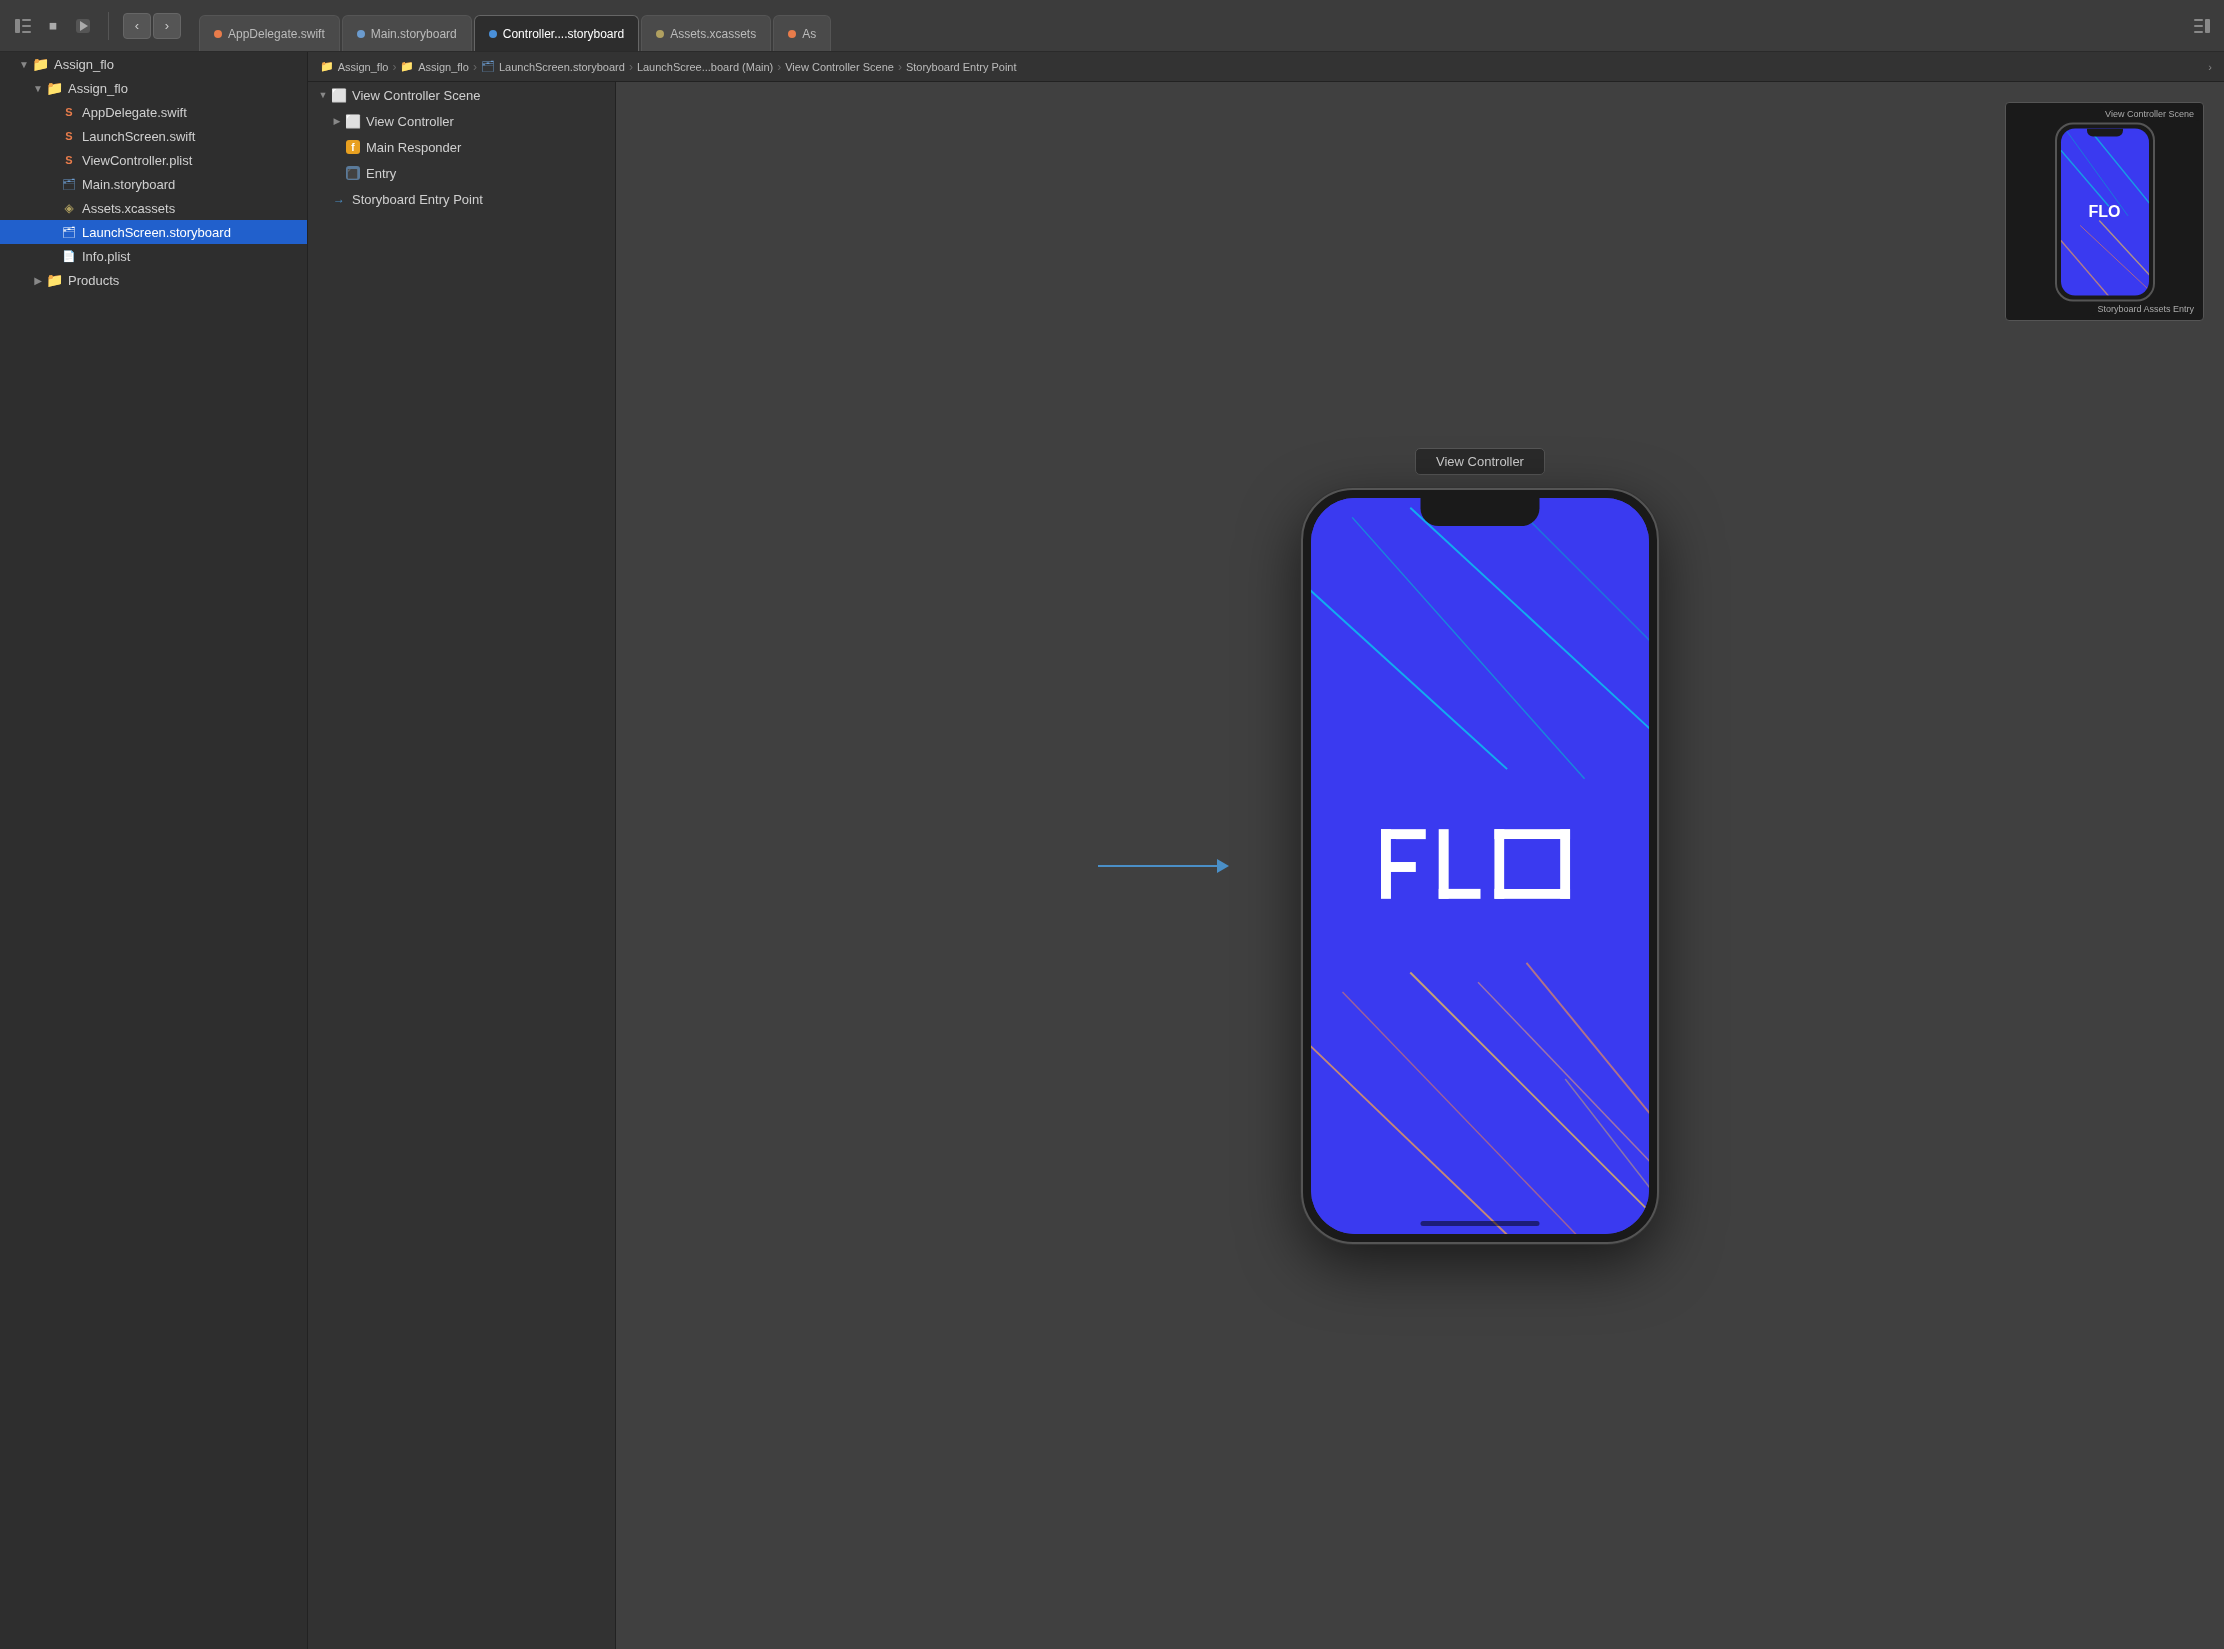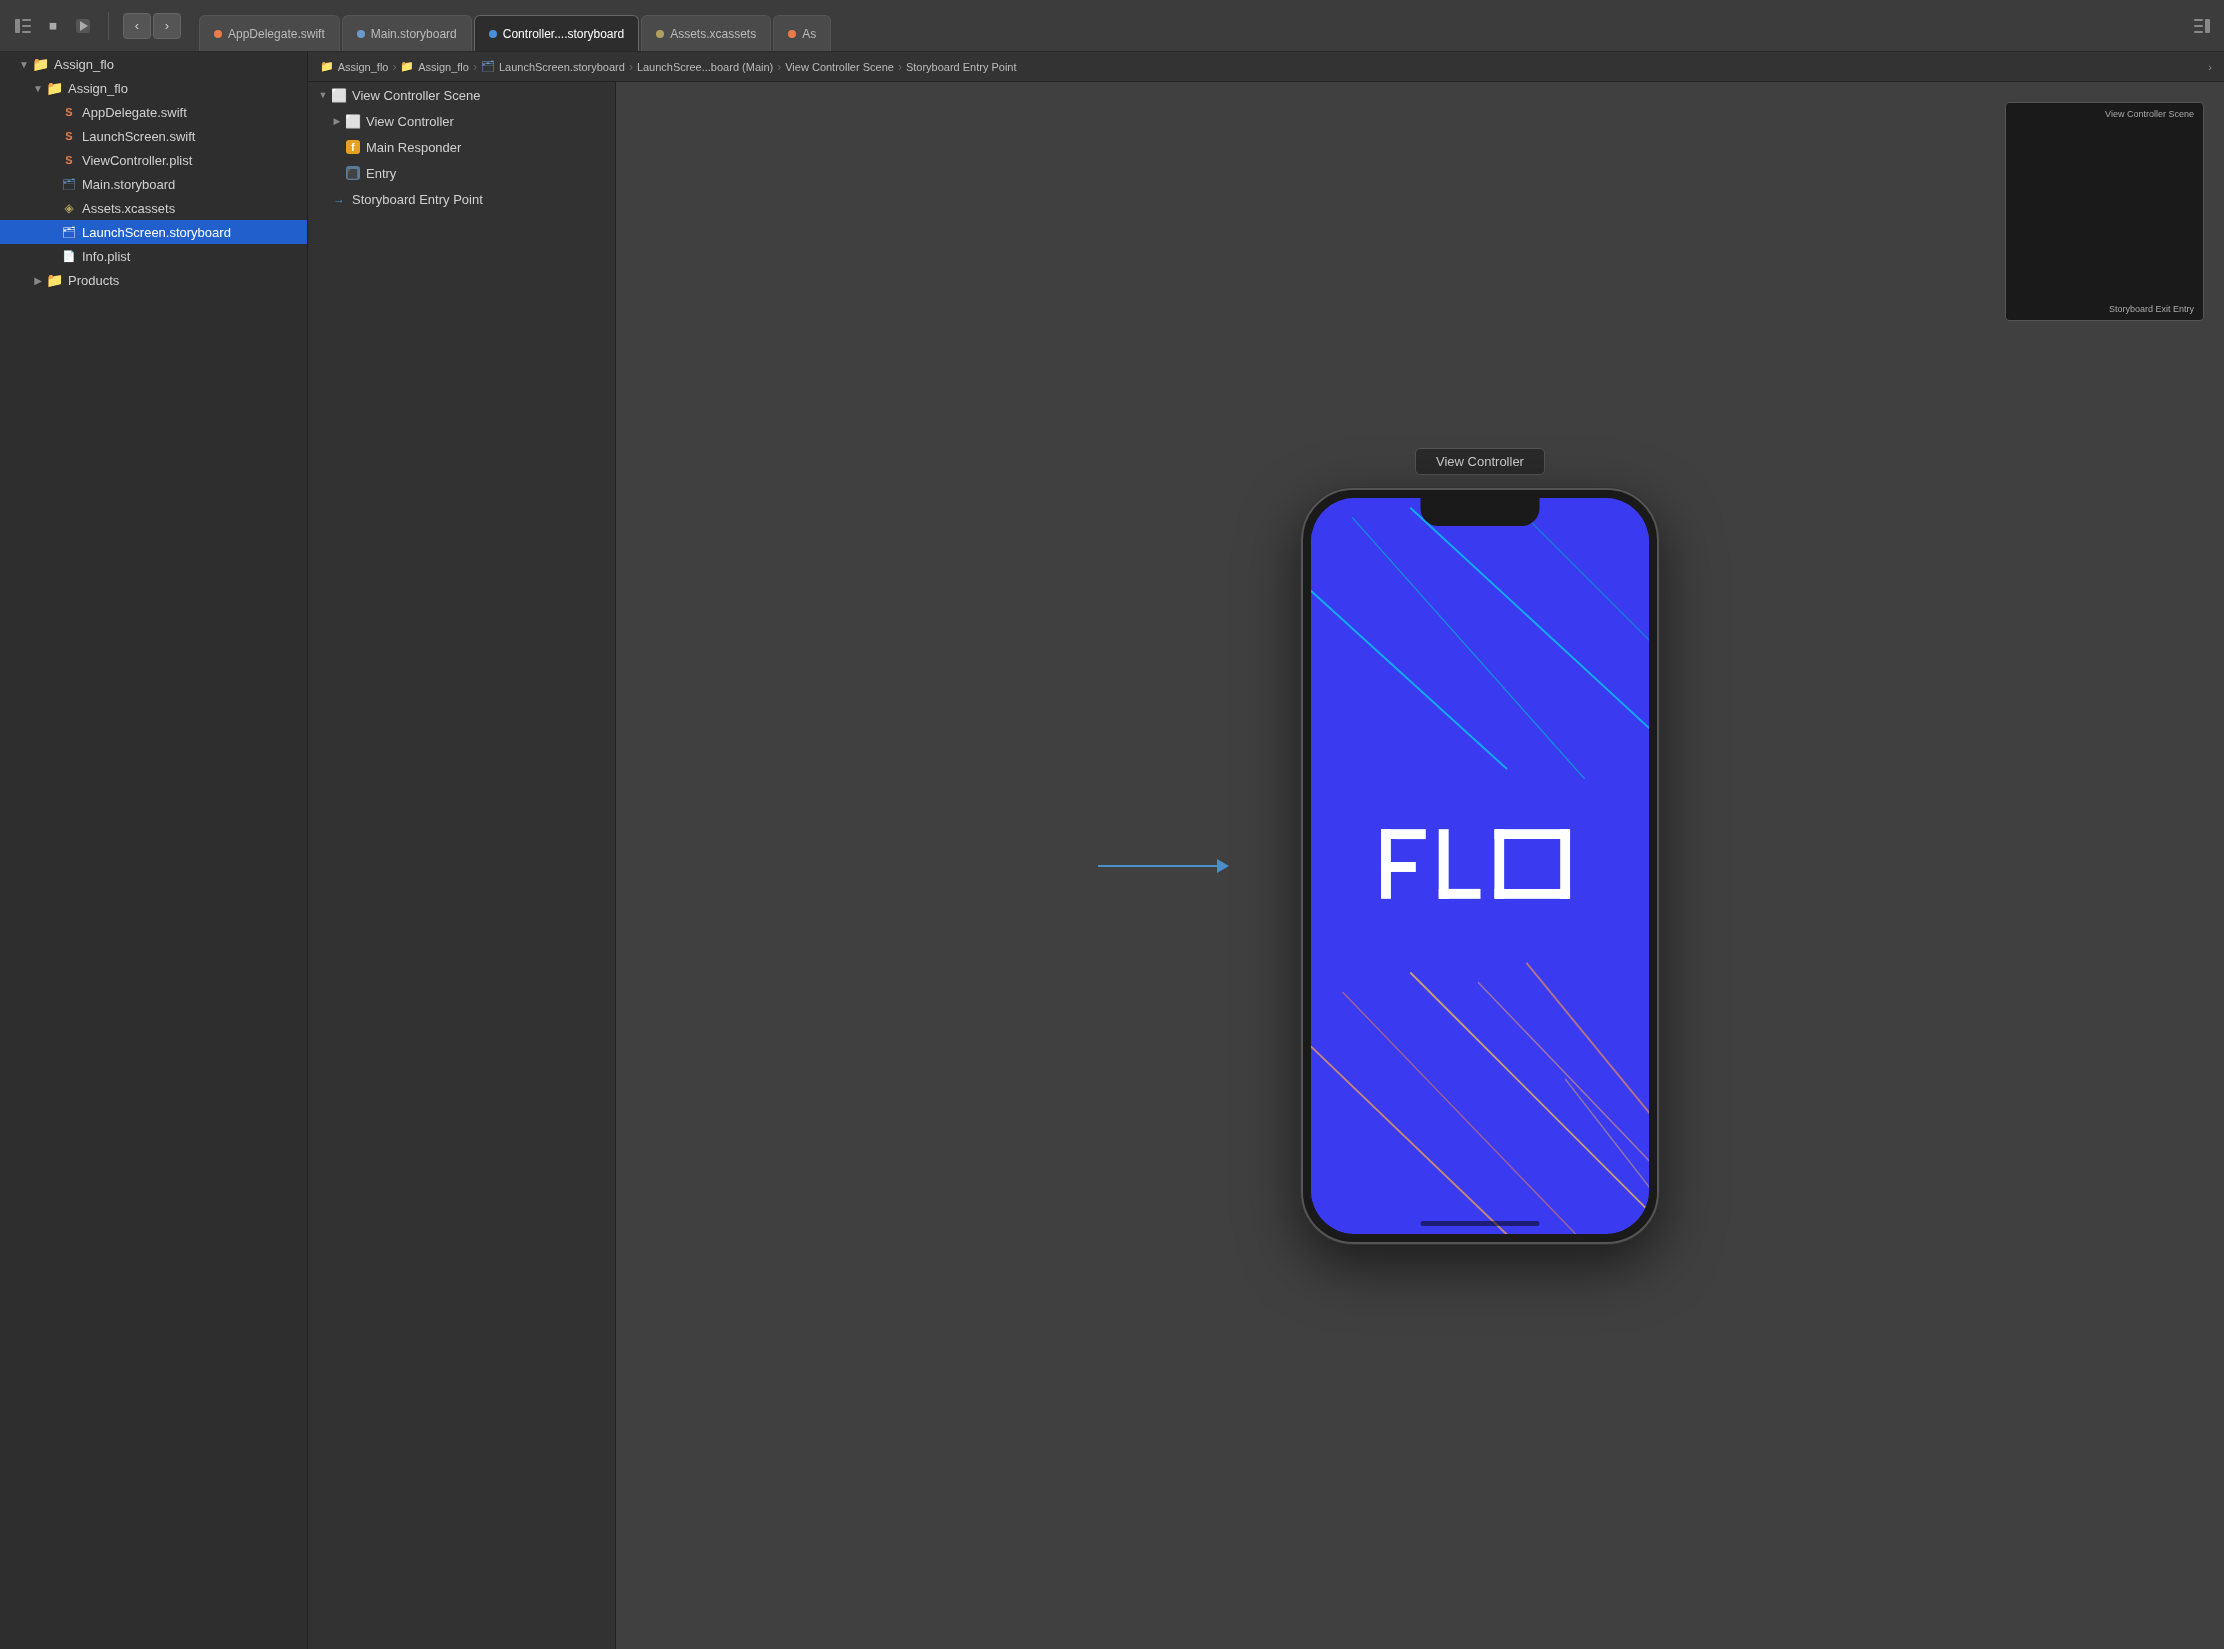--- a/index.html
+++ b/index.html
@@ -573,26 +573,43 @@
       <div class="canvas-area">
 
         <div style="position:absolute; top: calc(50% - 418px); left: calc(50%); transform: translateX(-50%) translateX(60px);">
           <div style="background: #2a2a2a; border: 1px solid #555; color: #ccc; font-size: 13px; padding: 5px 20px; border-radius: 5px; white-space:nowrap;">
             <span>View Controller</span>
           </div>
         </div>
 
         <div class="mini-preview">
           <div class="mini-preview-inner">
+            <div class="mini-iphone">
+              <div class="mini-screen">
+                <div class="mini-notch"></div>
+
+                <svg style="position:absolute;top:0;left:0;width:100%;height:100%;opacity:0.6" viewBox="0 0 92 172">
+                  <line x1="-10" y1="10" x2="50" y2="80" stroke="#00dddd" stroke-width="1.5"></line>
+                  <line x1="5" y1="0" x2="70" y2="90" stroke="#00aacc" stroke-width="1"></line>
+                  <line x1="30" y1="0" x2="95" y2="80" stroke="#00dddd" stroke-width="1.5"></line>
+                  <line x1="-5" y1="110" x2="55" y2="180" stroke="#ffaa44" stroke-width="1.5"></line>
+                  <line x1="20" y1="100" x2="100" y2="175" stroke="#ff8844" stroke-width="1"></line>
+                  <line x1="40" y1="95" x2="100" y2="160" stroke="#ffcc44" stroke-width="1.5"></line>
+                </svg>
+                <div class="mini-logo">
+                  <span>FLO</span>
+                </div>
+              </div>
+            </div>
 
             <div style="position:absolute; top:4px; right:4px; font-size:9px; color:#aaa; background:#1a1a1a; padding:2px 5px; border-radius:3px;">
               <span>View Controller Scene</span>
             </div>
             <div style="position:absolute; bottom:4px; right:4px; font-size:9px; color:#aaa; background:#1a1a1a; padding:2px 5px; border-radius:3px;">
-              <span>Storyboard Exit Entry</span>
+              <span>Storyboard Assets Entry</span>
             </div>
           </div>
         </div>
 
         <div class="entry-arrow">
           <div class="arrow-line"></div>
           <div class="arrow-head"></div>
         </div>
 
         <div class="iphone-mockup">

